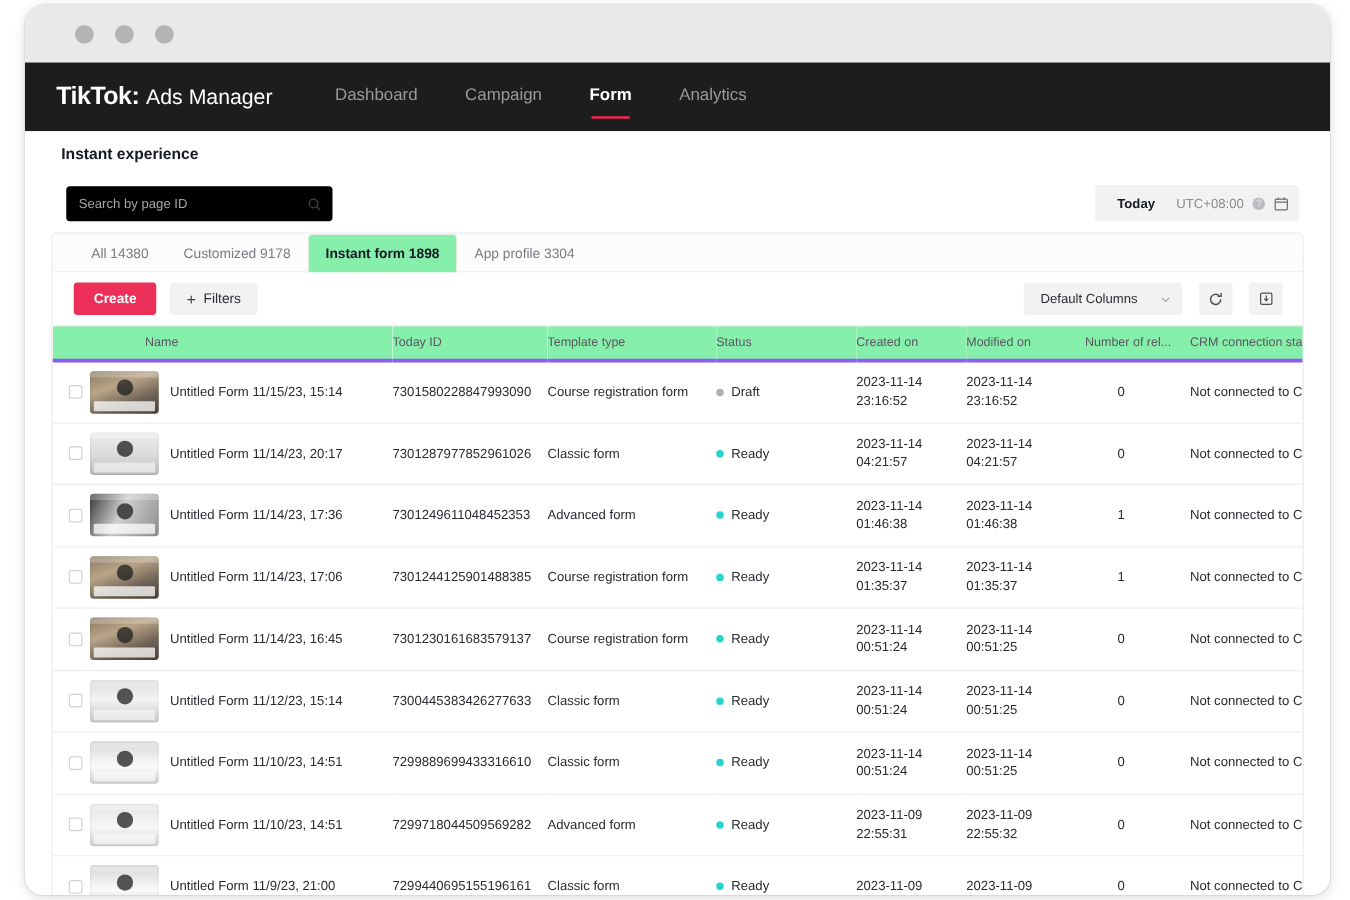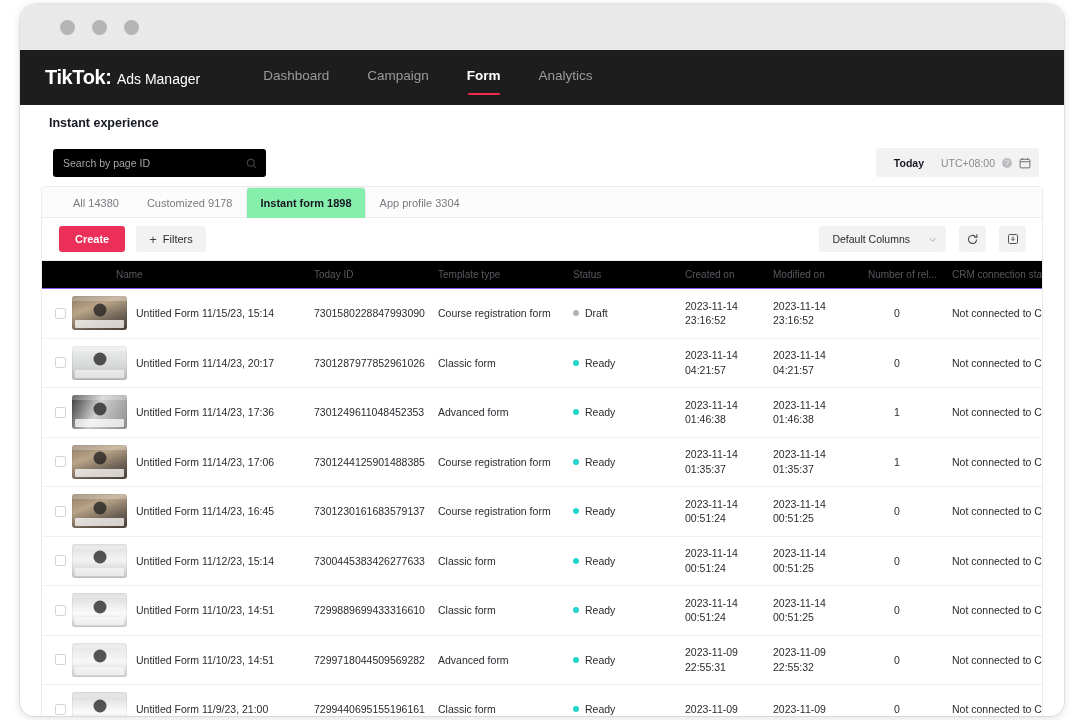--- a/index.html
+++ b/index.html
@@ -30,26 +30,26 @@
   }
   .dot { width: 15px; height: 15px; border-radius: 50%; background: #b4b4b4; margin-right: 17px; }
 
   
   #navbar {
     height: 55px;
     background: #1d1d1d;
     display: flex; align-items: center;
     padding-left: 25px;
   }
-  #brand { display: flex; align-items: baseline; margin-right: 63px; }
+  #brand { display: flex; align-items: baseline; margin-right: 50px; }
   #brand-tiktok {
     color: #ffffff; font-size: 20px; font-weight: bold; letter-spacing: -0.4px;
   }
   #brand-colon { color:#ffffff; font-size: 20px; font-weight: bold; margin-right: 5px;}
-  #brand-ads { color: #ffffff; font-size: 14px; font-weight: normal; }
+  #brand-ads { color: #ffffff; font-size: 17px; font-weight: normal; }
   .nav-item {
     color: #9a9a9a; font-size: 13.5px; margin-right: 38px;
     position: relative; padding-bottom: 4px; cursor: pointer;
   }
   .nav-item.active { color: #ffffff; font-weight: bold; }
   .nav-item.active::after {
     content: ""; position: absolute; left: 1px; right: 1px; bottom: -8px;
     height: 2.5px; background: #ef2950; border-radius: 2px;
   }
 
@@ -144,22 +144,22 @@
   .chev { width: 9px; height: 9px; opacity: 0.55; }
   .icon-btn {
     width: 27px; height: 26px; background: #f2f2f3; border-radius: 3px;
     display: flex; align-items: center; justify-content: center; cursor: pointer;
   }
 
   
   table { width: 100%; border-collapse: collapse; table-layout: fixed; }
   thead th {
     font-size: 10px; font-weight: normal; color: #58595f; text-align: left;
-    height: 28px; background: #000000;
-    border-top: 1px solid #ececed; border-bottom: 1px solid #8b5cf6;
+    height: 28px; background: #86efac;
+    border-top: 1px solid #ececed; border-bottom: 3px solid #8b5cf6;
     padding: 0; vertical-align: middle;
     overflow: hidden; white-space: nowrap; text-overflow: ellipsis;
   }
   tbody td {
     height: 49.5px; border-bottom: 1px solid #f0f0f1;
     font-size: 10.5px; color: #2a2b30; padding: 0; vertical-align: middle;
   }
   .c-check { width: 30px; padding-left: 13px !important; }
   .c-name  { width: 242px; }
   .c-page  { width: 124px; }

